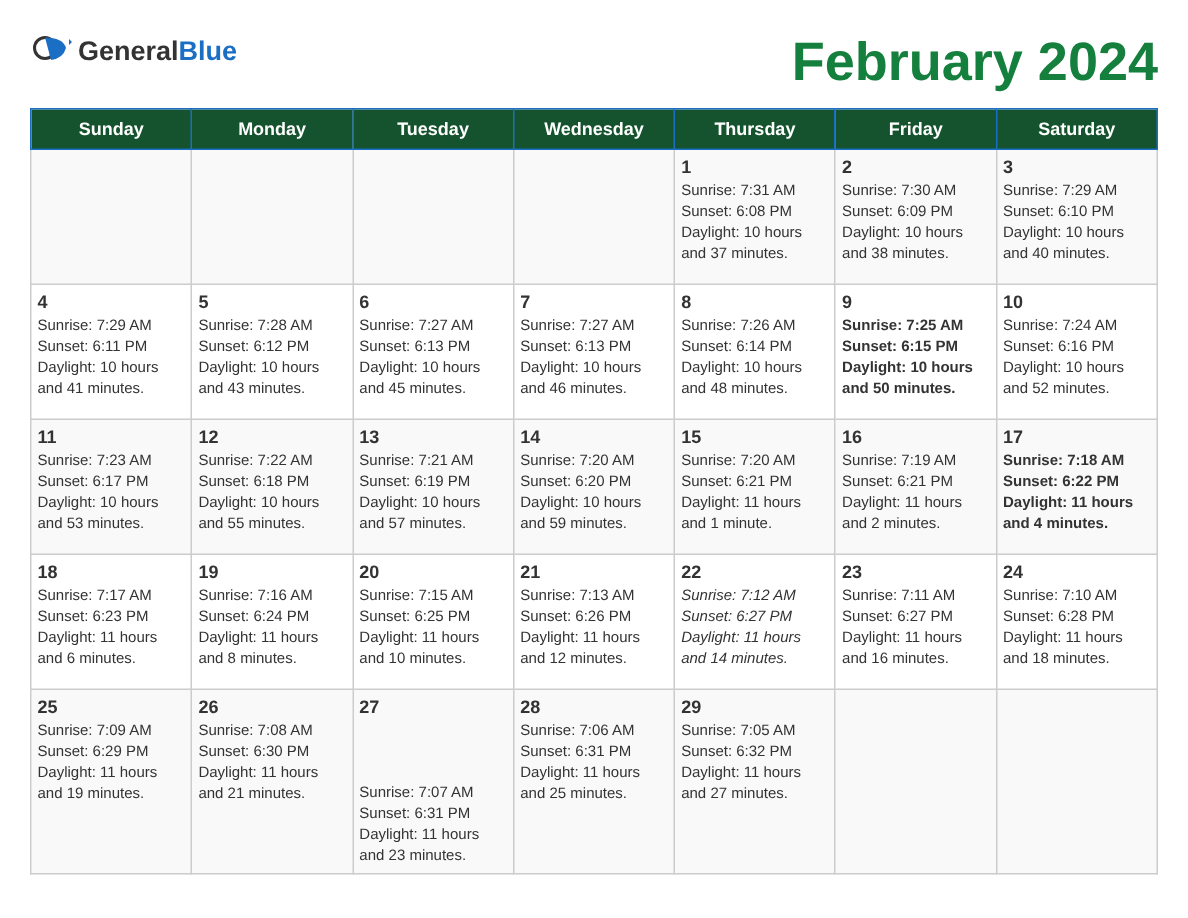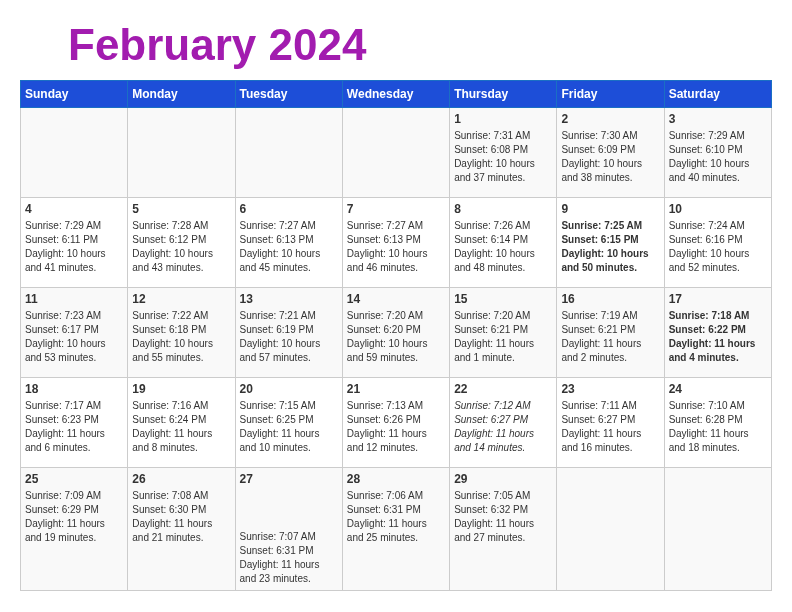--- a/index.html
+++ b/index.html
@@ -32,39 +32,39 @@
       color: #1a6fc4;
     }
     .logo-icon {
       width: 28px;
       height: 28px;
     }
     .title-section {
       text-align: right;
     }
     .main-title {
-      font-size: 44px;
-      font-weight: bold;
-      color: #a21caf;
+      font-size: 36px;
+      font-weight: bold;
+      color: #15803d;
       margin-left: 48px;
     }
     .subtitle {
       font-size: 16px;
       color: #555;
     }
     table {
       width: 100%;
       border-collapse: collapse;
       font-size: 11px;
     }
     thead tr th {
-      background-color: #1d4ed8;
+      background-color: #14532d;
       color: white;
       padding: 6px 4px;
-      text-align: left;
+      text-align: center;
       font-size: 12px;
       font-weight: bold;
       border: 1px solid #1a6fc4;
     }
     tbody tr td {
       border: 1px solid #ccc;
       vertical-align: top;
       padding: 4px;
       min-height: 80px;
       height: 90px;
@@ -88,20 +88,30 @@
       line-height: 1.4;
     }
     .empty-cell {
       background-color: #f9f9f9;
     }
   </style>
 </head>
 <body>
 
 <div class="header-section">
+  <div class="logo">
+    <svg class="logo-icon" viewBox="0 0 28 28">
+      <circle cx="10" cy="12" r="7" fill="none" stroke="#333" stroke-width="2"></circle>
+      <path d="M10 5 Q22 5 24 12 Q22 19 14 20" fill="#1a6fc4"></path>
+      <path d="M17 8 L26 8 L26 6 L28 8 L26 10 L26 8" fill="#1a6fc4"></path>
+    </svg>
+    <div>
+      <span class="logo-text-general">General</span><span class="logo-text-blue">Blue</span>
+    </div>
+  </div>
   <div class="title-section">
     <div class="main-title">February 2024</div>
   </div>
 </div>
 
 <table>
   <thead>
     <tr>
     <th>Sunday</th>
         <th>Monday</th>

